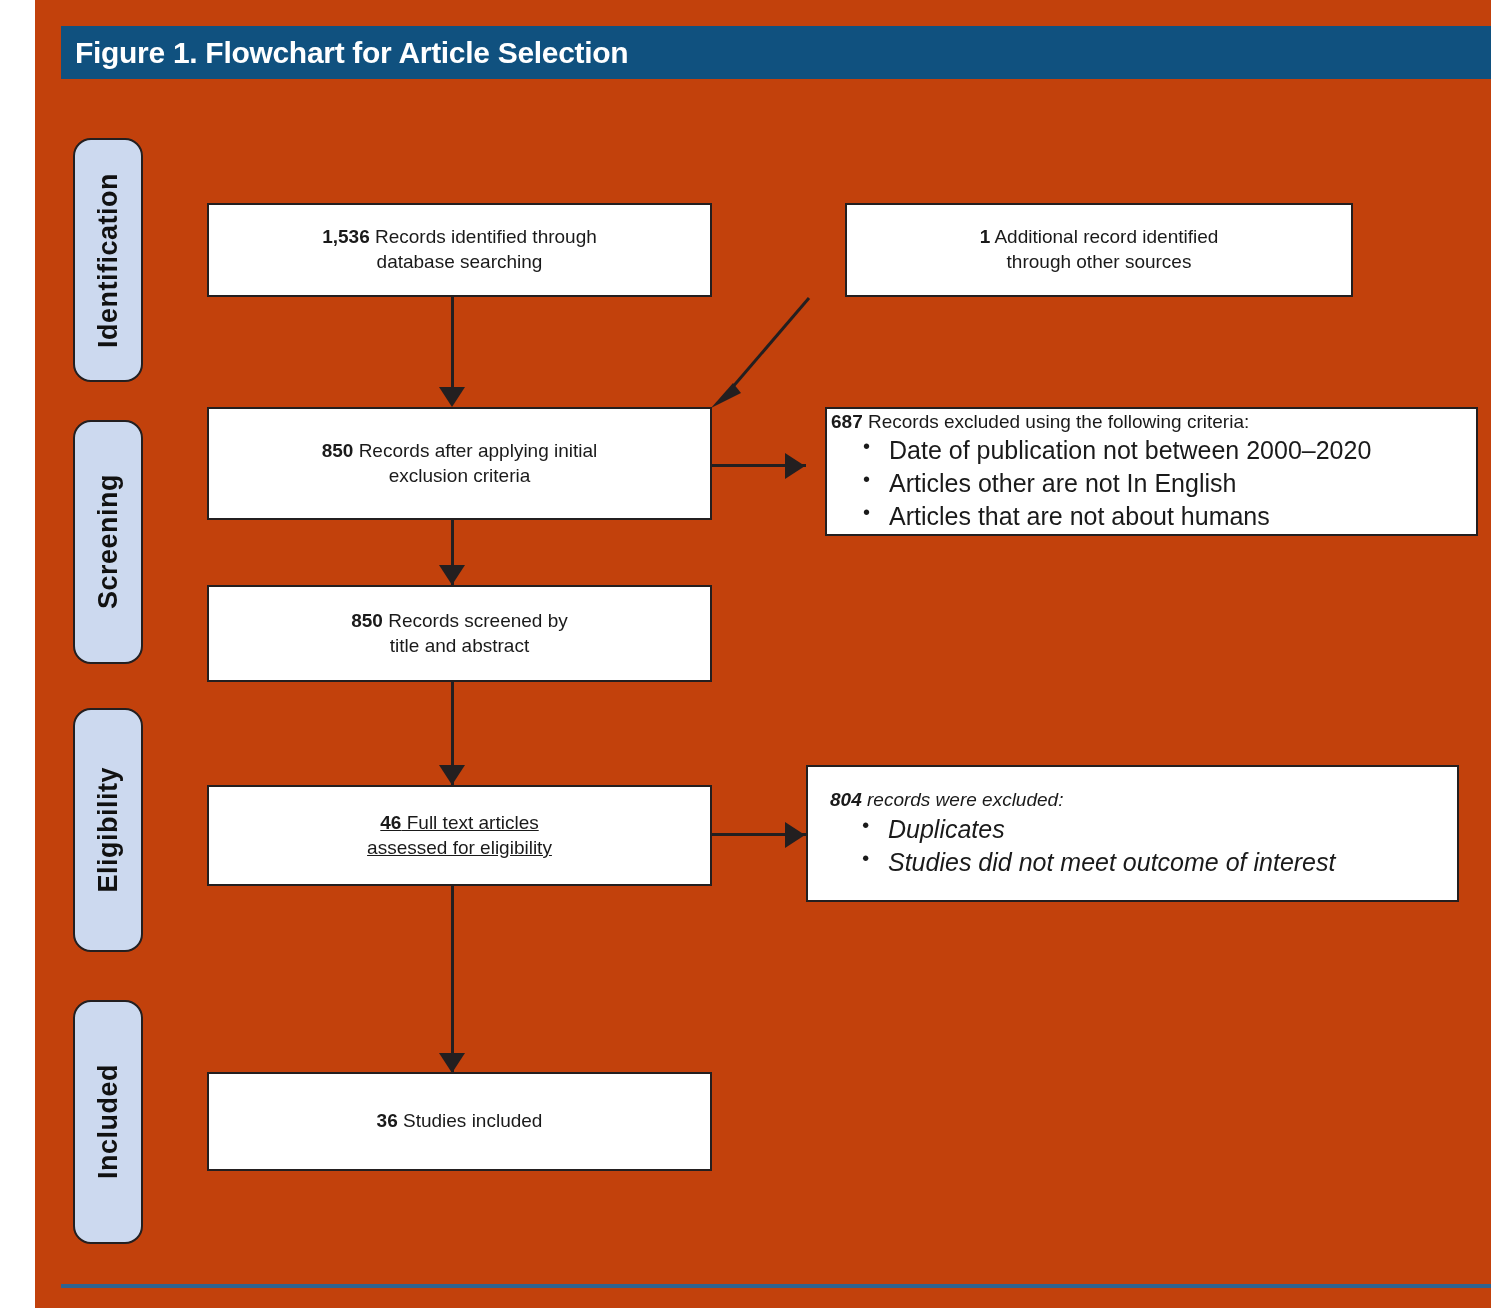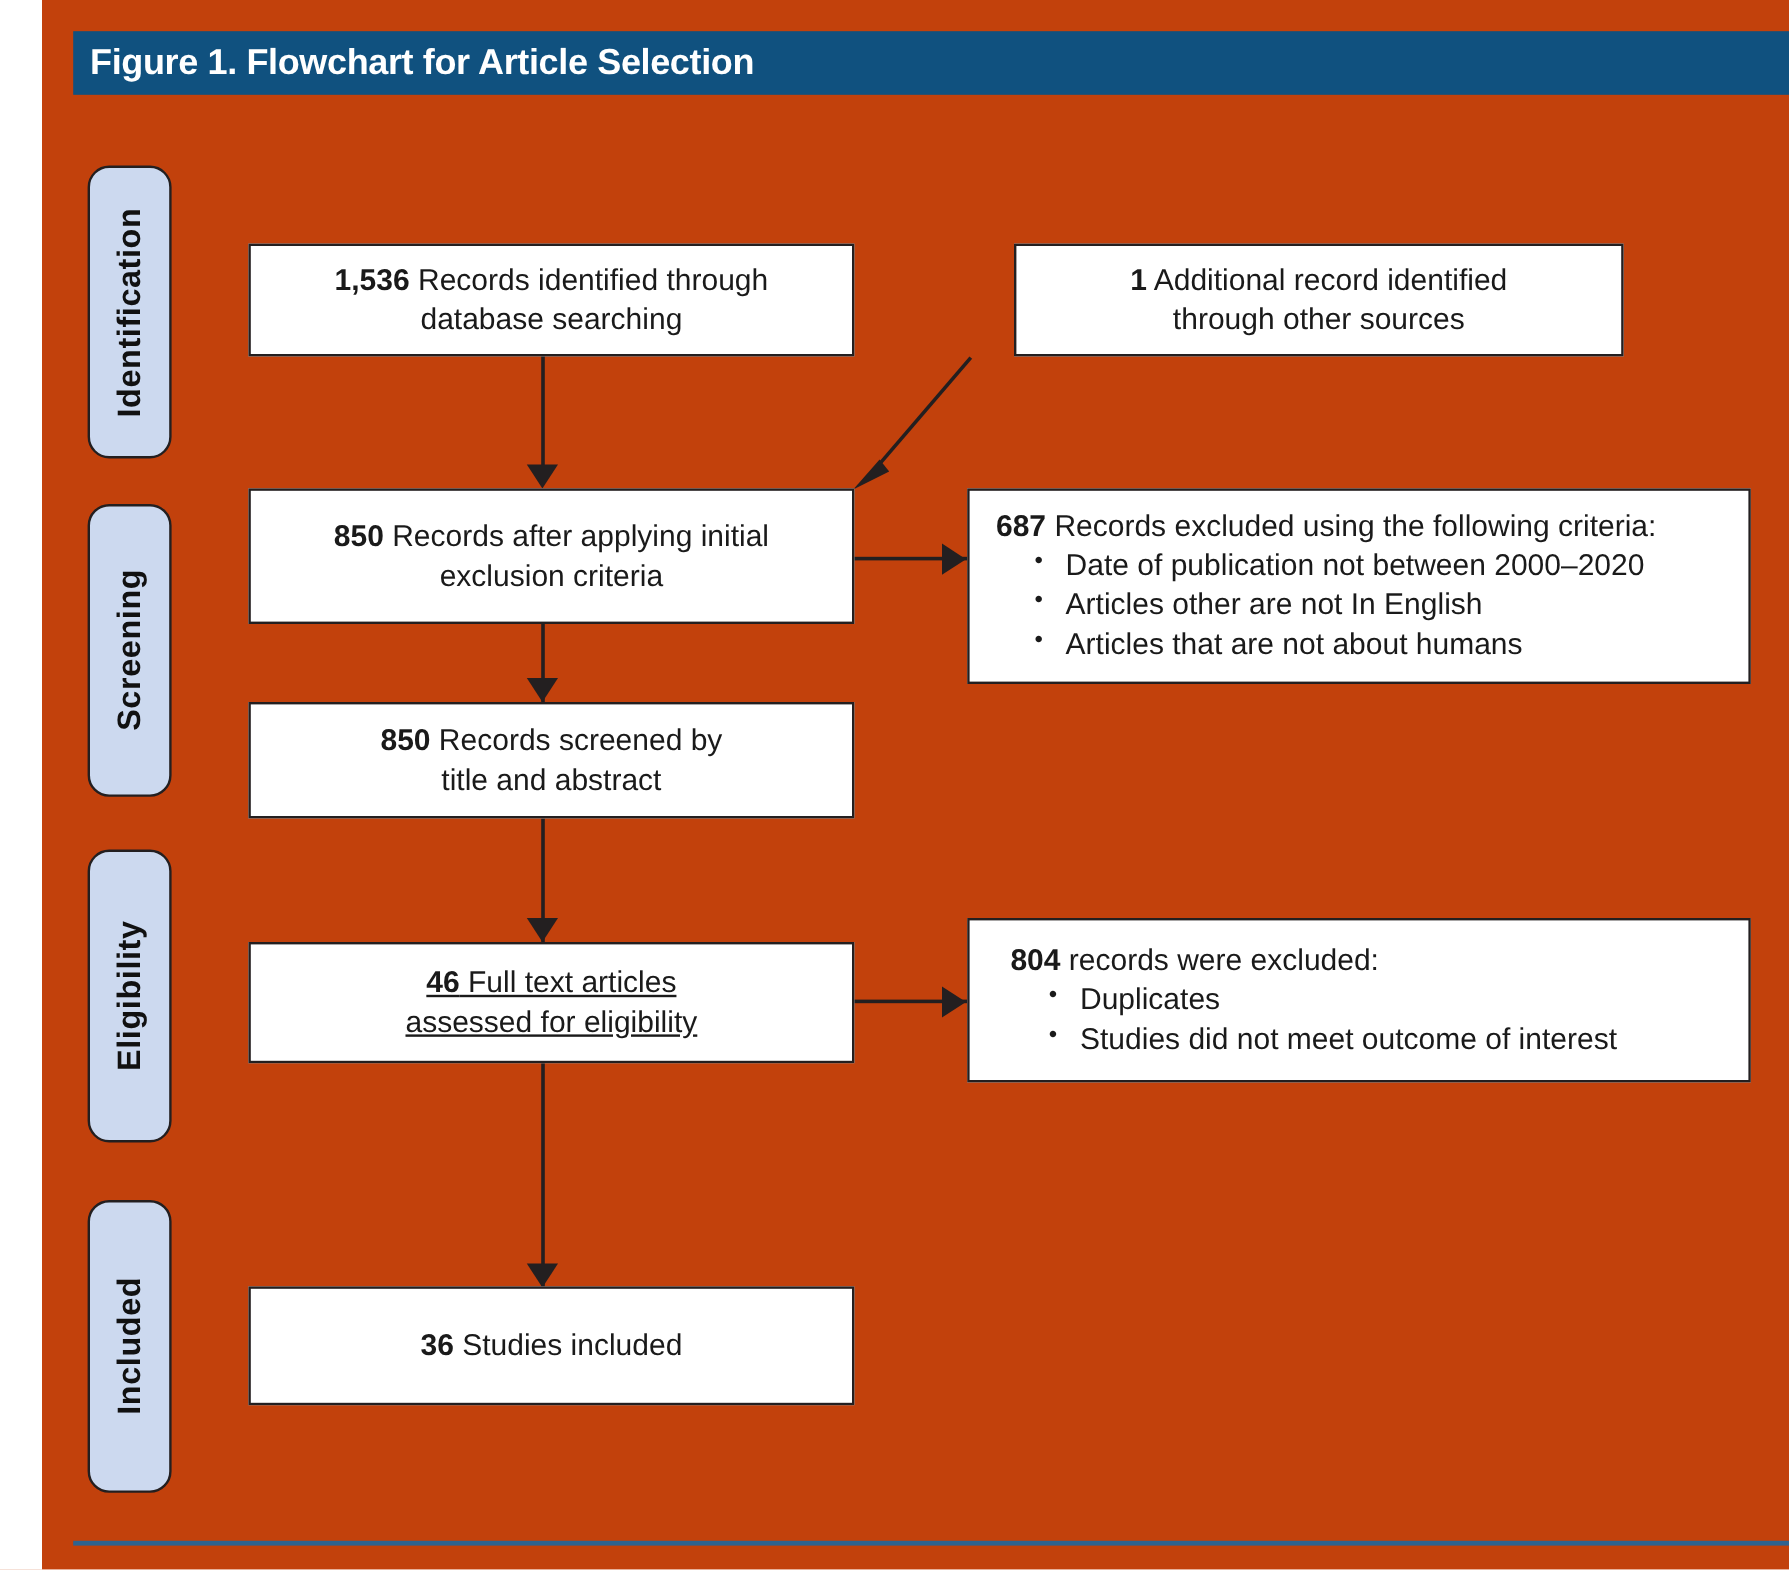--- a/index.html
+++ b/index.html
@@ -87,21 +87,21 @@
   .box-centered {
     align-items: center;
     text-align: center;
   }
   .box-left {
     align-items: flex-start;
     text-align: left;
     padding-left: 26px;
   }
   .box-line {
-    font-size: 25px;
+    font-size: 19px;
     line-height: 1.30;
     color: #1a1a1a;
     white-space: nowrap;
   }
   .box-line b, .num {
     font-weight: bold;
   }
   .bullet-list {
     list-style: none;
     margin: 0;
@@ -208,40 +208,40 @@
   <div class="flow-box box-centered" style="left:810px; top:203px; width:508px; height:94px;">
     <div class="box-line"><b>1</b><span> Additional record identified</span></div>
     <div class="box-line">through other sources</div>
   </div>
 
   <div class="flow-box box-centered" style="left:172px; top:407px; width:505px; height:113px;">
     <div class="box-line"><b>850</b><span> Records after applying initial</span></div>
     <div class="box-line">exclusion criteria</div>
   </div>
 
-  <div class="flow-box box-left" style="left:771px; top:407px; width:653px; height:163px; padding-left:22px;">
+  <div class="flow-box box-left" style="left:790px; top:407px; width:653px; height:129px; padding-left:4px;">
     <div class="box-line"><b>687</b><span> Records excluded using the following criteria:</span></div>
     <ul class="bullet-list">
       <li>Date of publication not between 2000–2020</li>
       <li>Articles other are not In English</li>
       <li>Articles that are not about humans</li>
     </ul>
   </div>
 
   <div class="flow-box box-centered" style="left:172px; top:585px; width:505px; height:97px;">
     <div class="box-line"><b>850</b><span> Records screened by</span></div>
     <div class="box-line">title and abstract</div>
   </div>
 
   <div class="flow-box box-centered" style="left:172px; top:785px; width:505px; height:101px;text-decoration:underline;">
     <div class="box-line"><b>46</b><span> Full text articles</span></div>
     <div class="box-line">assessed for eligibility</div>
   </div>
 
-  <div class="flow-box box-left" style="left:771px; top:765px; width:653px; height:137px; padding-left:34px;">
+  <div class="flow-box box-left" style="left:771px; top:765px; width:653px; height:137px; padding-left:22px;font-style:italic;">
     <div class="box-line"><b>804</b><span> records were excluded:</span></div>
     <ul class="bullet-list">
       <li>Duplicates</li>
       <li>Studies did not meet outcome of interest</li>
     </ul>
   </div>
 
   <div class="flow-box box-centered" style="left:172px; top:1072px; width:505px; height:99px;">
     <div class="box-line"><b>36</b><span> Studies included</span></div>
   </div>

